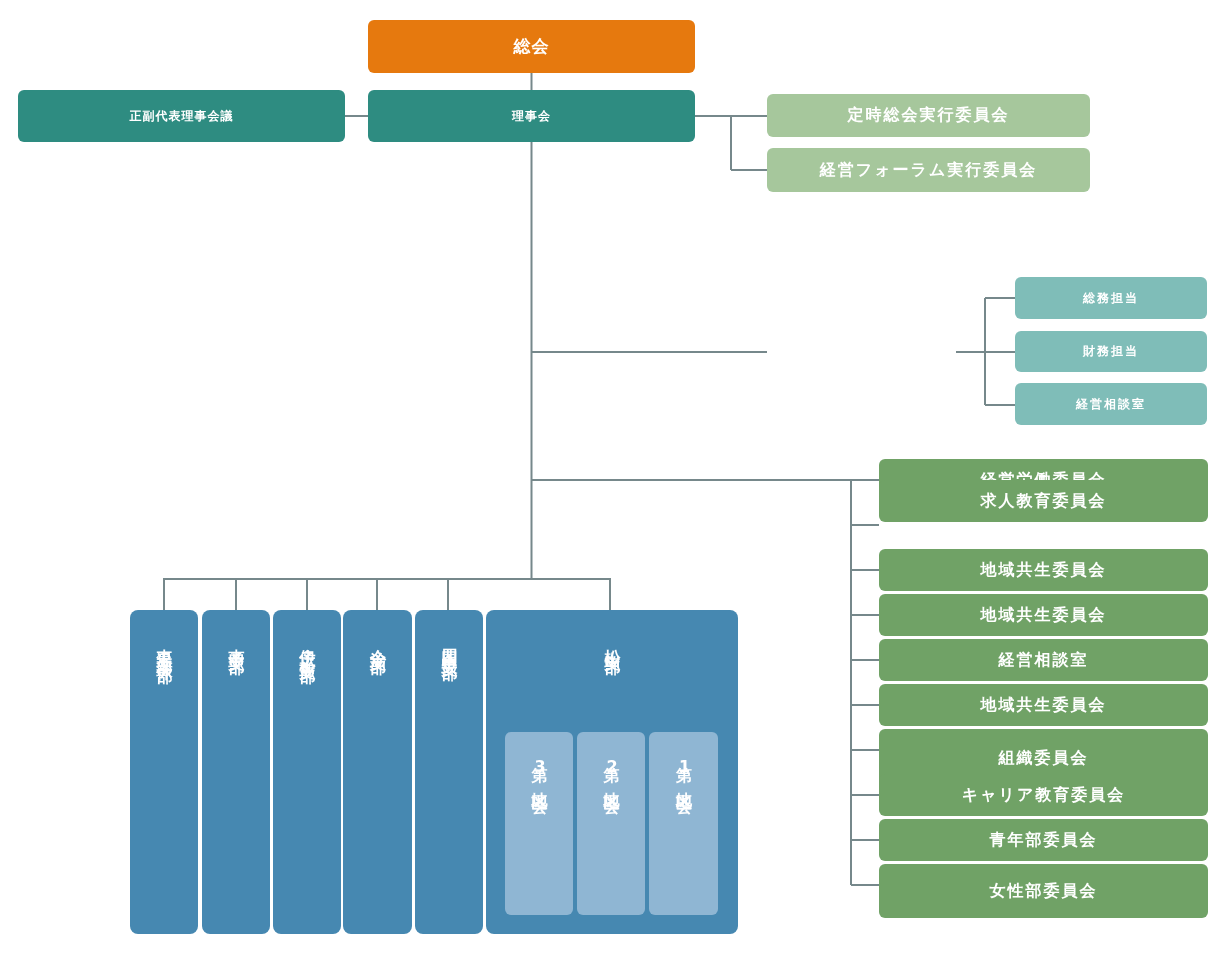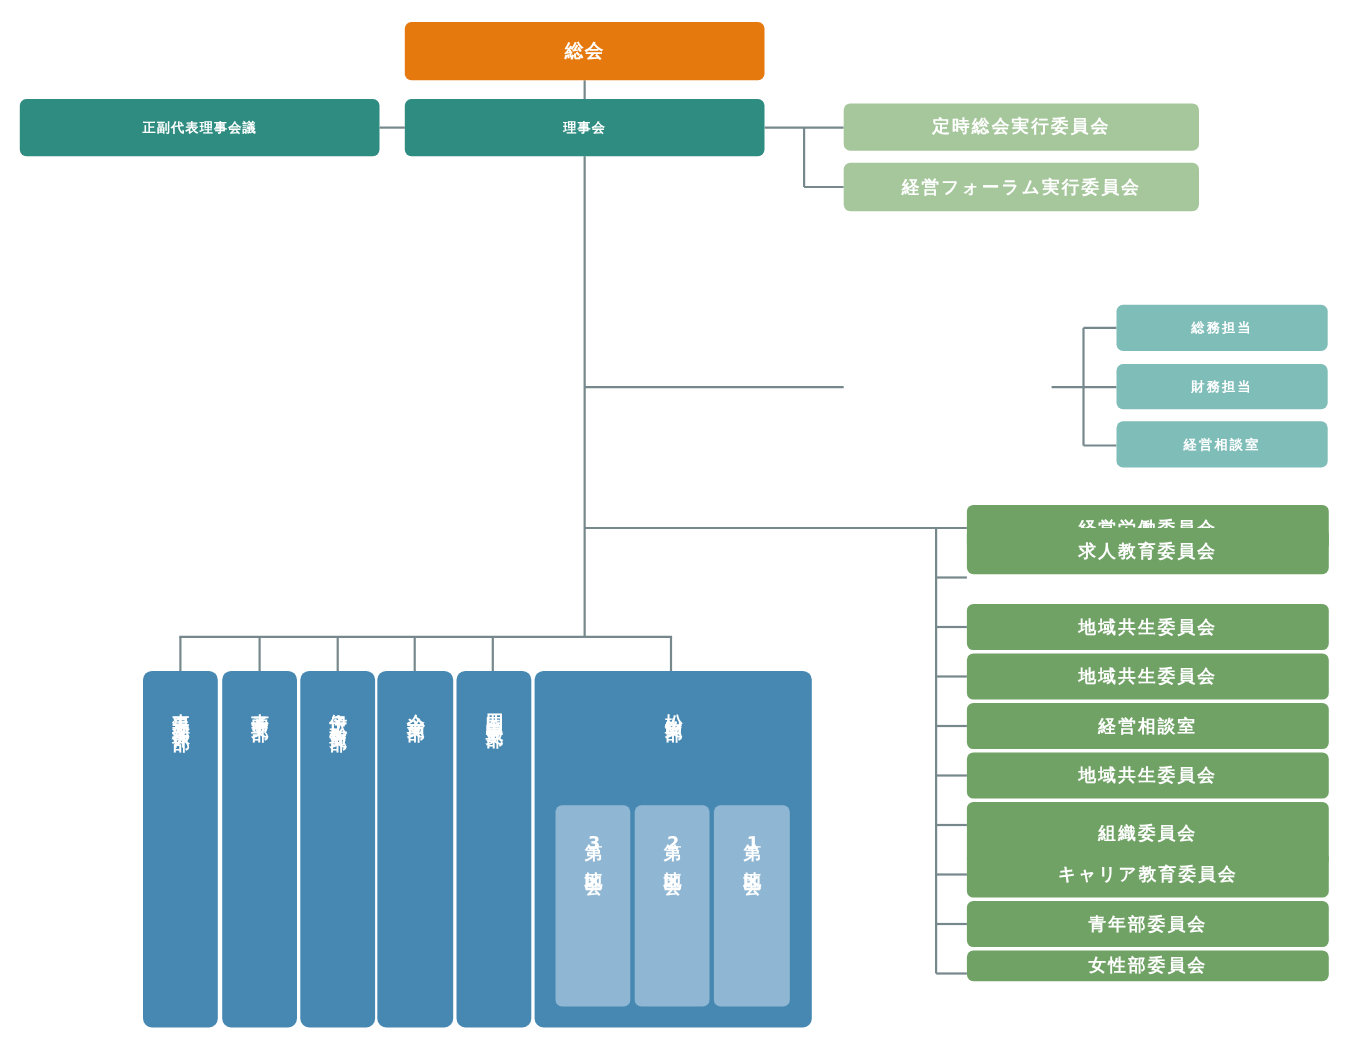--- a/index.html
+++ b/index.html
@@ -147,21 +147,21 @@
   </div>
   <div class="box green sp2" style="left:879px;top:729px;width:329px;height:58px">
     <span class="lbl">組織委員会</span>
   </div>
   <div class="box green sp2" style="left:879px;top:774px;width:329px;height:42px">
     <span class="lbl">キャリア教育委員会</span>
   </div>
   <div class="box green sp2" style="left:879px;top:819px;width:329px;height:42px">
     <span class="lbl">青年部委員会</span>
   </div>
-  <div class="box green sp2" style="left:879px;top:864px;width:329px;height:28px">
+  <div class="box green sp2" style="left:879px;top:864px;width:329px;height:54px">
     <span class="lbl">女性部委員会</span>
   </div>
 
   <div class="box blue vbox" style="left:130px;top:610px;width:68px;height:324px">
     <span class="v-label">東温支部（休部）</span>
   </div>
   <div class="box blue vbox" style="left:202px;top:610px;width:68px;height:324px">
     <span class="v-label">南予支部</span>
   </div>
   <div class="box blue vbox" style="left:273px;top:610px;width:68px;height:324px">

